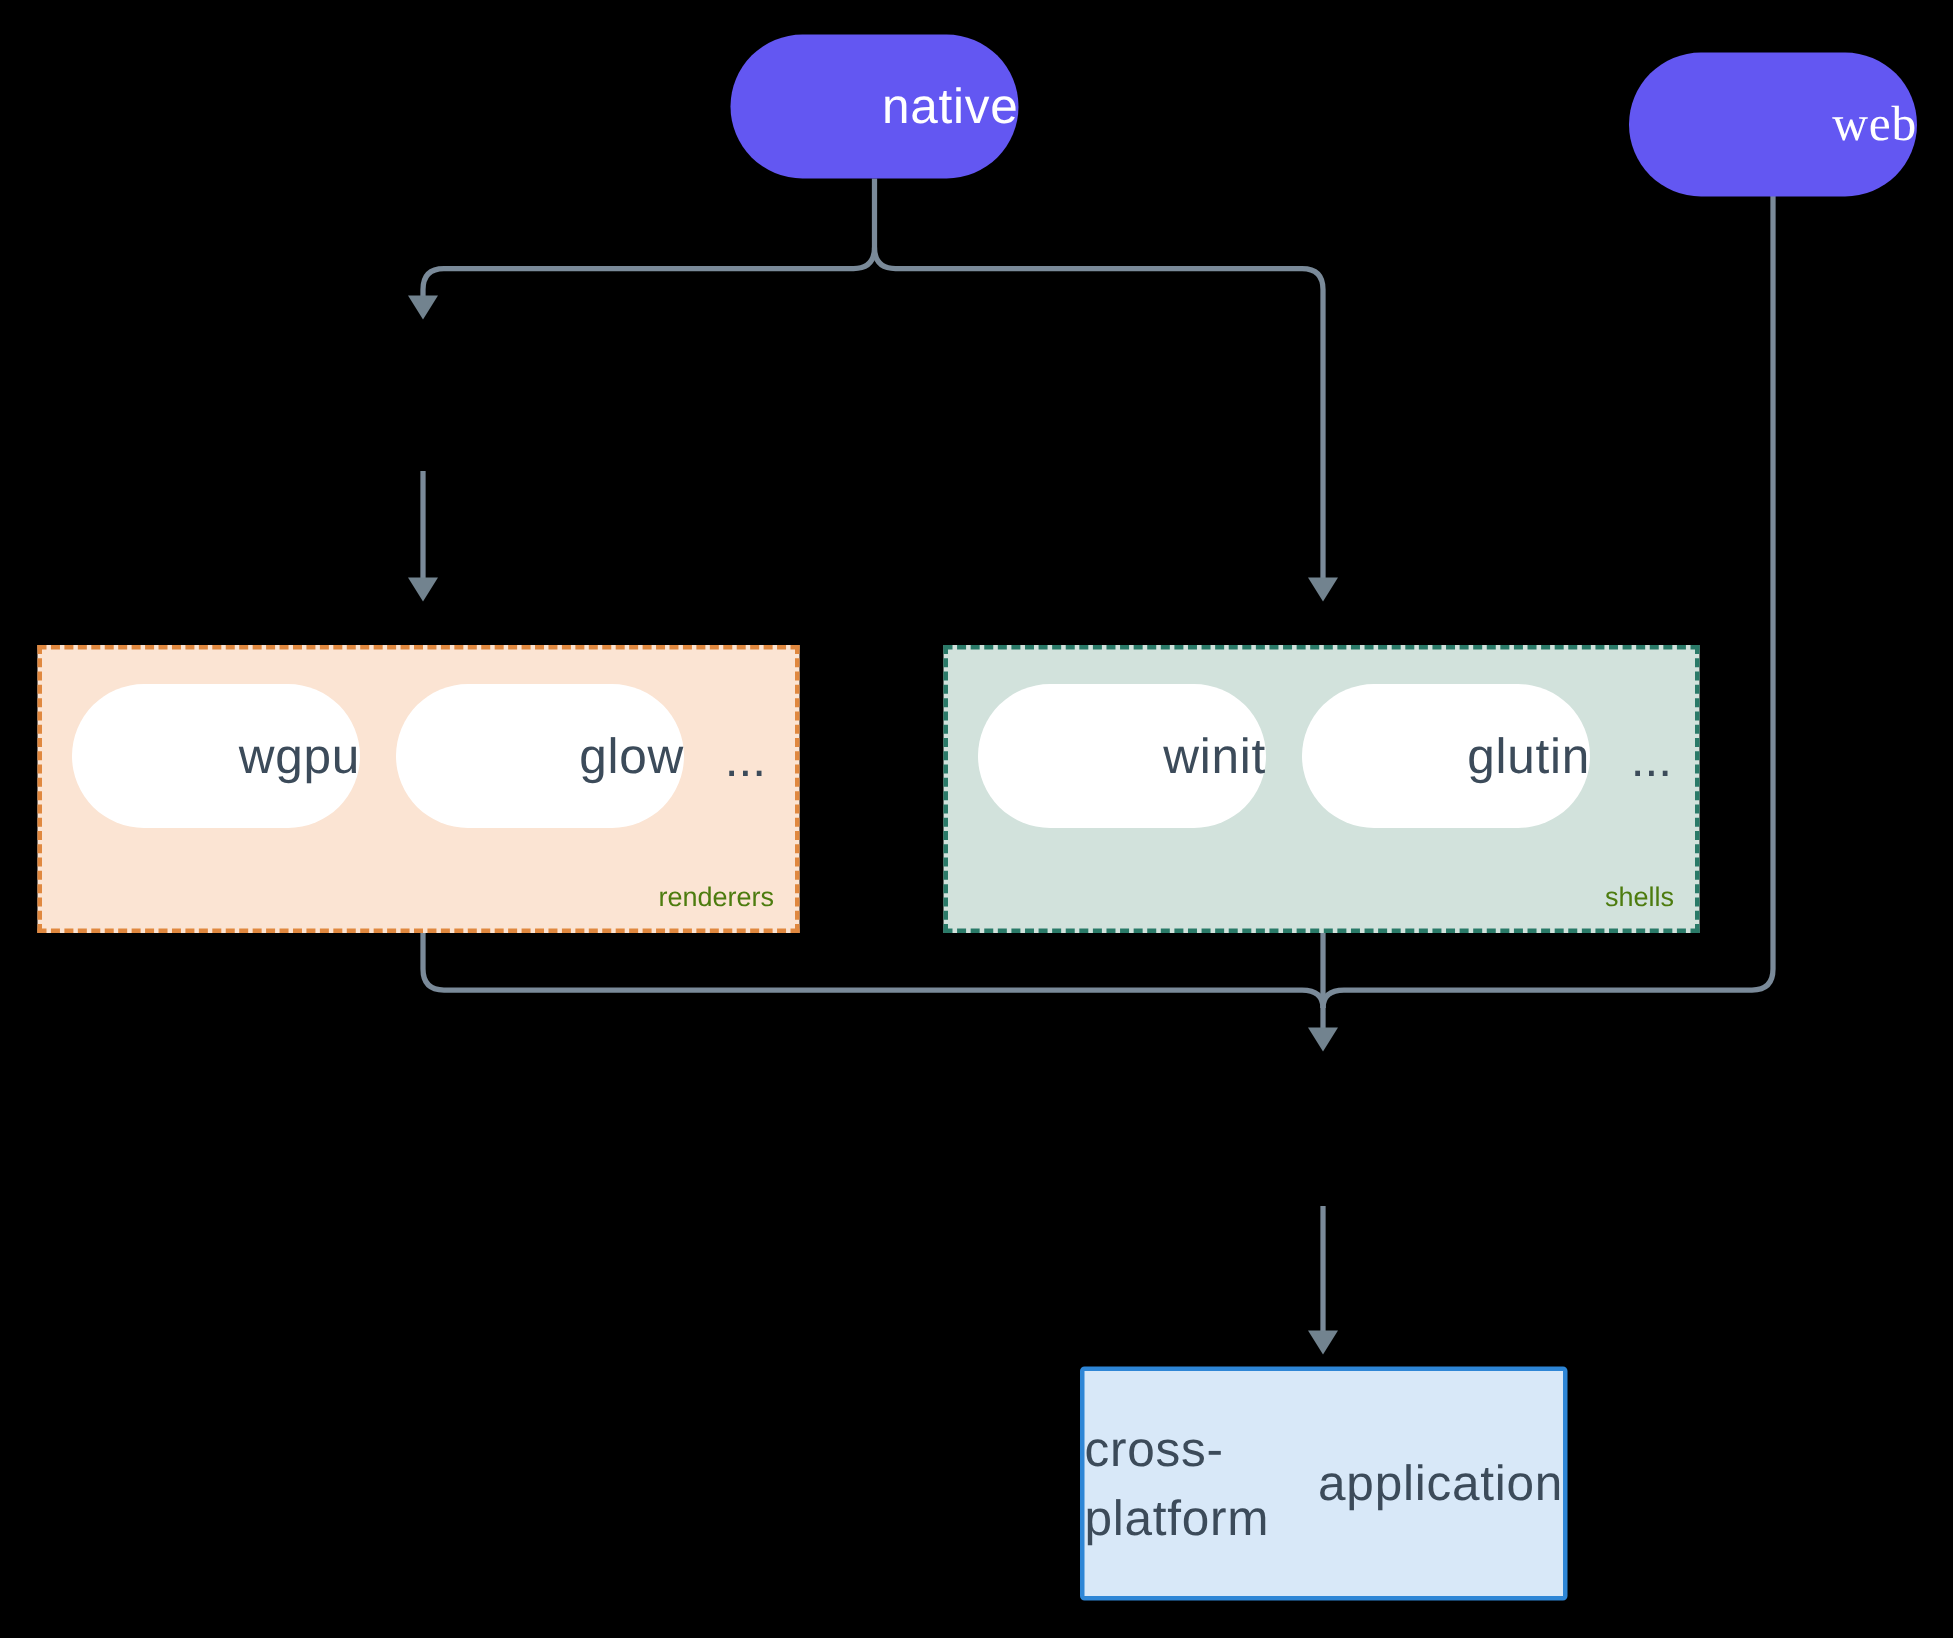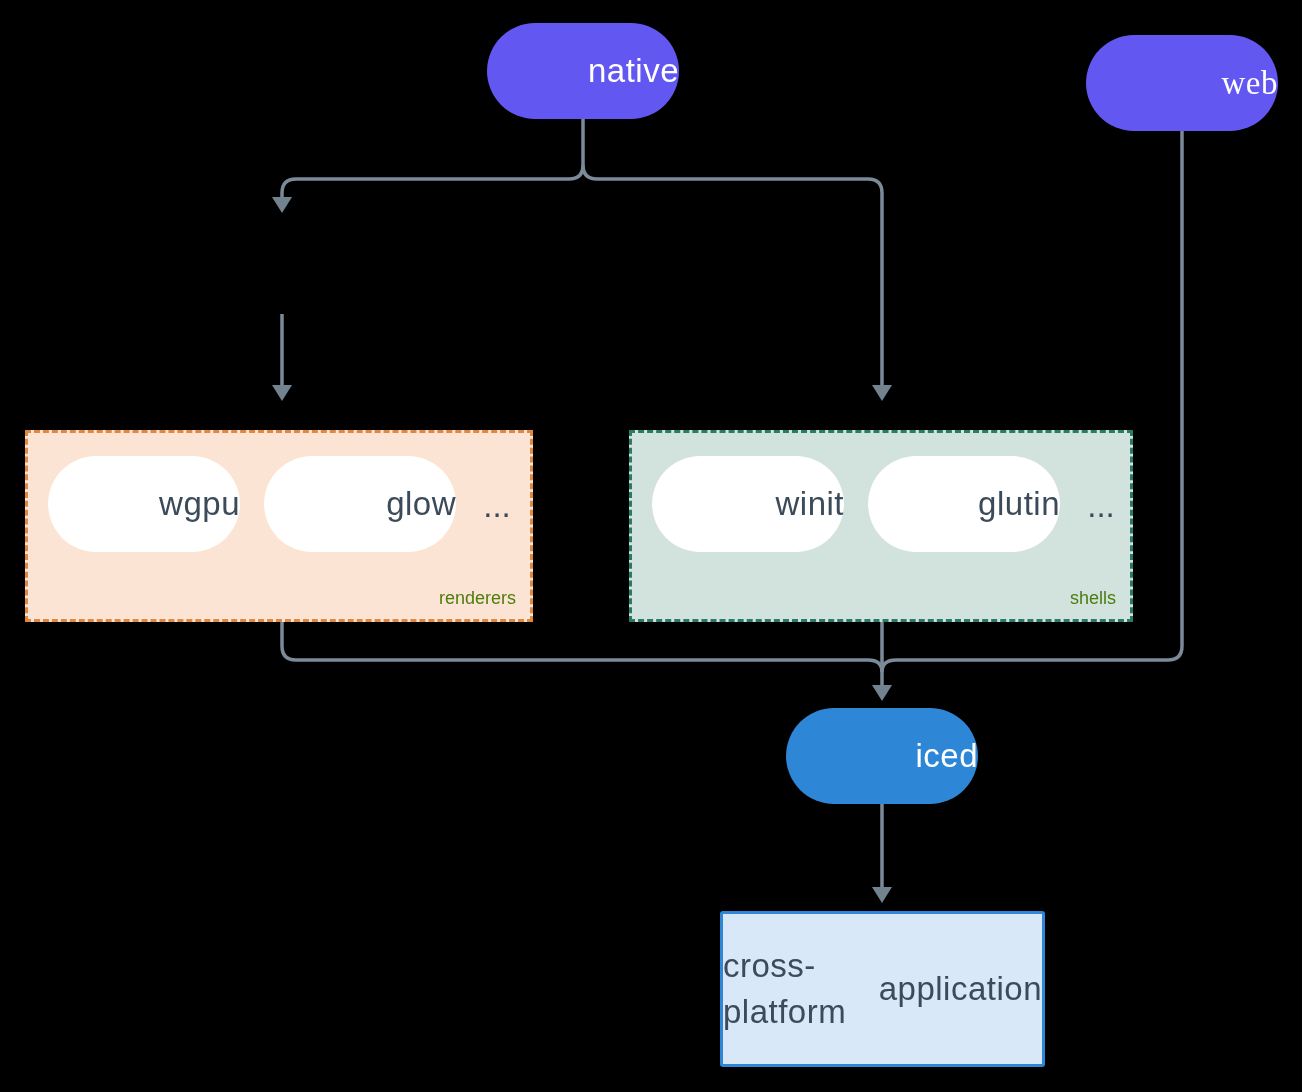--- a/index.html
+++ b/index.html
@@ -163,22 +163,19 @@
     <div class="pill pill-white pill-a">
       <span>winit</span>
     </div>
     <div class="pill pill-white pill-b">
       <span>glutin</span>
     </div>
     <div class="ellipsis">...</div>
     <div class="group-label">shells</div>
   </div>
 
-  <div class="pill pill-blue node-iced">
-    <span>iced</span>
-  </div>
 
   <div class="app-box">
     <span>cross-platform</span>
     <span>application</span>
   </div>
 
 </div>
 
 </body></html>

